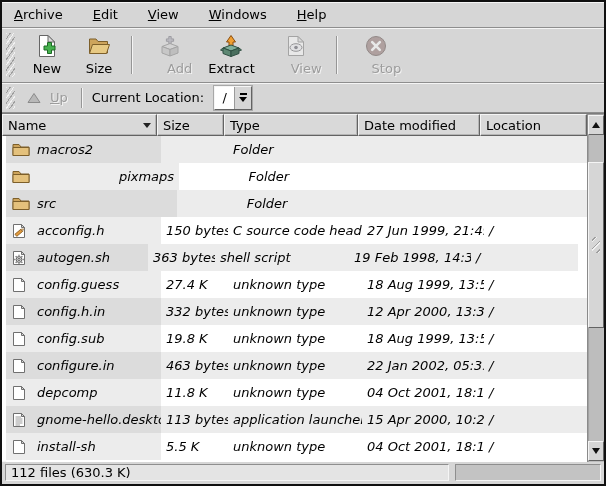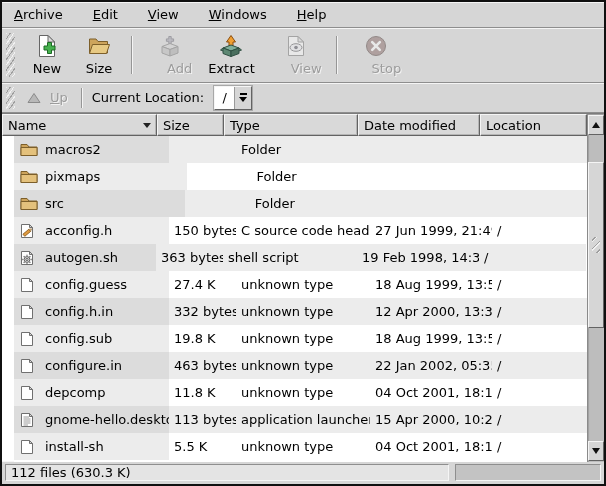--- a/index.html
+++ b/index.html
@@ -44,21 +44,21 @@
   .combo-dash{width:7px; height:2px; background:#000;}
   .combo-tri{width:0; height:0; border-left:4px solid transparent; border-right:4px solid transparent; border-top:5px solid #000;}
 
   
   .content{position:relative; height:348px; background:var(--list-bg); border-top:1px solid #7c7c7c;}
   .theader{position:absolute; left:0; top:0; width:585px; height:22px; display:flex;}
   .hcell{height:22px; background:var(--header-bg); display:flex; align-items:center; justify-content:space-between;
     padding:0 5px; border:1px solid; border-color:var(--bev-light) var(--bev-darker) var(--bev-darker) var(--bev-light);
     box-shadow:inset -1px -1px 0 #b5b5b5; overflow:hidden; white-space:nowrap;}
   .sort-arrow{width:0; height:0; border-left:4px solid transparent; border-right:4px solid transparent; border-top:5px solid #222; margin-left:4px;}
-  .tbody{position:absolute; left:12px; top:22px; width:585px; height:326px; overflow:hidden; background:var(--list-bg);}
+  .tbody{position:absolute; left:4px; top:22px; width:585px; height:326px; overflow:hidden; background:var(--list-bg);font-style:italic;}
   .trow{display:flex; height:27px;}
   .tcell{height:27px; display:flex; align-items:center; padding:0 5px; overflow:hidden; white-space:nowrap;}
   .tcell.name{gap:7px; padding-left:6px;}
   .trow.shaded .tcell.name{background:var(--row-shaded-name);}
   .trow.shaded .tcell{background:var(--row-shaded);}
   .trow.plain .tcell.name{background:var(--row-plain-name);}
   .trow.plain .tcell{background:var(--row-plain);}
   .trow.shaded .tcell.name{background:var(--row-shaded-name);}
   .row-icon{display:flex; align-items:center; width:18px; flex:none;}
 
@@ -225,21 +225,21 @@
             <span>Folder</span>
           </div>
           <div class="tcell" style="width: 122px;">
             <span></span>
           </div>
           <div class="tcell" style="width: 107px;">
             <span></span>
           </div>
         </div>
         <div class="trow plain">
-          <div class="tcell name" style="width: 181px;">
+          <div class="tcell name" style="width: 181px; justify-content: space-between;">
             <span class="row-icon">
               <svg width="18" height="15" viewBox="0 0 18 15">
                 <path d="M1 2.5 H7 L9 5 H17 V13.5 H1 Z" fill="#cda45c" stroke="#7d5f2a"></path>
                 <path d="M1 5.5 H17 V13.5 H1 Z" fill="#e4c17c" stroke="#7d5f2a"></path>
               </svg>
             </span>
             <span>pixmaps</span>
           </div>
           <div class="tcell" style="width: 67px;">
             <span></span>

